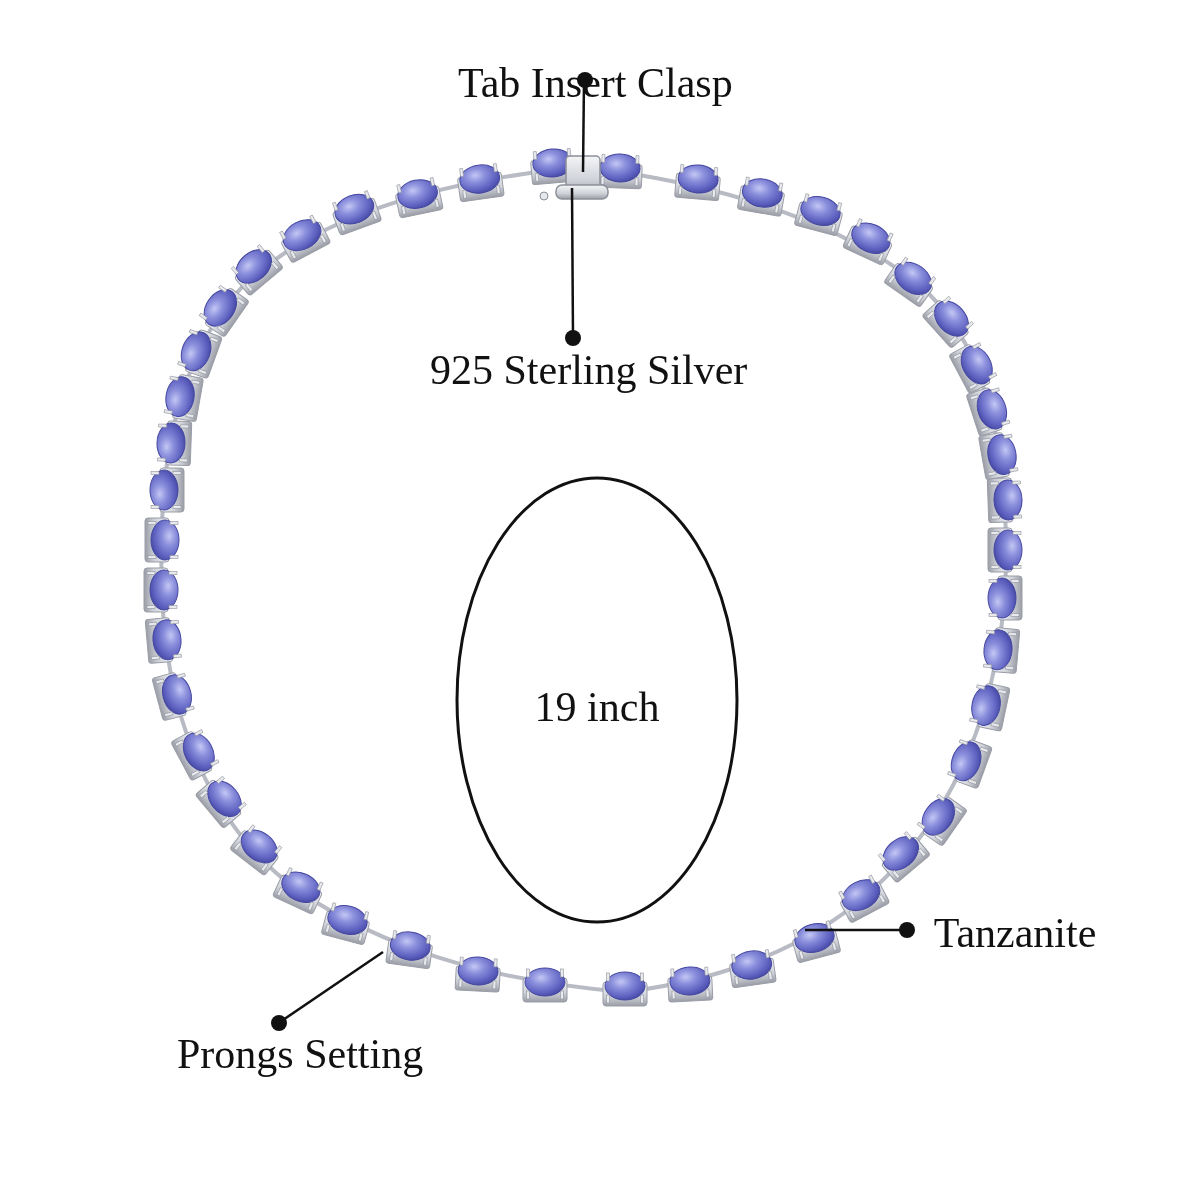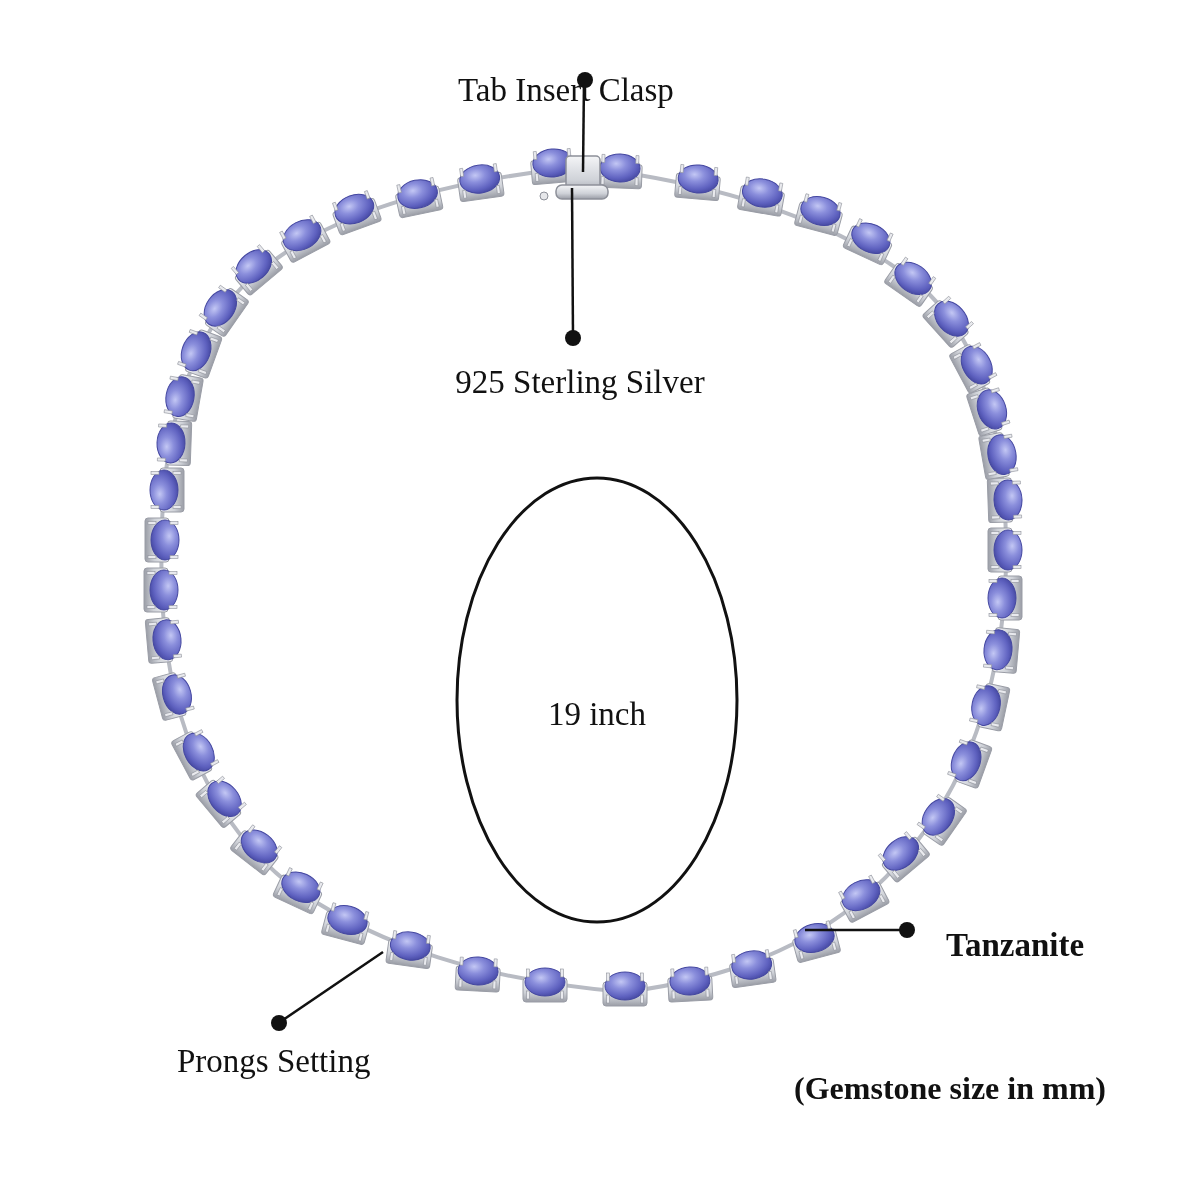--- a/index.html
+++ b/index.html
@@ -1,19 +1,19 @@
 <!DOCTYPE html>
 <html><head>
   <meta charset="utf-8">
   <style>
     html, body { margin: 0; padding: 0; background: #ffffff; }
     body { width: 1200px; height: 1200px; position: relative; overflow: hidden; font-family: "Liberation Serif", "DejaVu Serif", serif; color: #111; }
     #necklace { position: absolute; left: 0; top: 0; width: 1200px; height: 1200px; }
     .label { position: absolute; font-family: "Liberation Serif", "DejaVu Serif", serif; color: #111; white-space: nowrap; line-height: 1; }
-    .label-lg { font-size: 33px; margin-top: 12px; }
+    .label-lg { font-size: 42px; }
     .label-center { text-align: center; }
     .notes { position: absolute; right: 10px; top: 1068px; width: 480px; text-align: center; font-family: "Liberation Serif", "DejaVu Serif", serif; font-weight: bold; font-size: 32px; line-height: 40px; color: #111; }
     .notes div { white-space: nowrap; }
   </style>
 </head>
 <body>
 
 <svg id="necklace" viewBox="0 0 1200 1200" xmlns="http://www.w3.org/2000/svg">
   <defs>
     <radialGradient id="gemGrad" cx="40%" cy="35%" r="70%">
@@ -430,20 +430,19 @@
 
 <div class="label label-lg" style="left:458px; top:62px;">Tab Insert Clasp</div>
 
 <div class="label label-lg label-center" style="left:430px; top:348px; width:300px; line-height:44px;">
   <div>925 Sterling Silver</div>
 </div>
 
 <div class="label label-lg label-center" style="left:497px; top:686px; width:200px;">19 inch</div>
 
 <div class="label label-lg label-center" style="left:880px; top:912px; width:240px; line-height:42px;">
-  <div style="padding-left:30px;font-weight:bold;">Tanzanite</div>
+  <div style="padding-left:30px;">Tanzanite</div>
 </div>
 
 <div class="label label-lg" style="left:177px; top:1033px;">Prongs Setting</div>
 
 <div class="notes">
-  <div>(Gemstone size in mm)</div>
 </div>
 
 </body></html>

